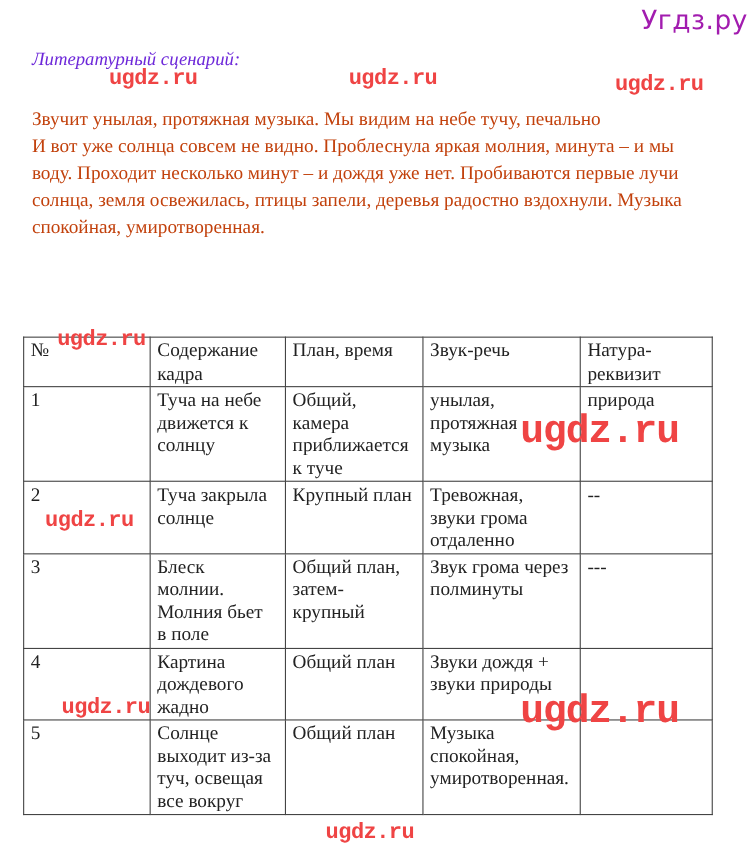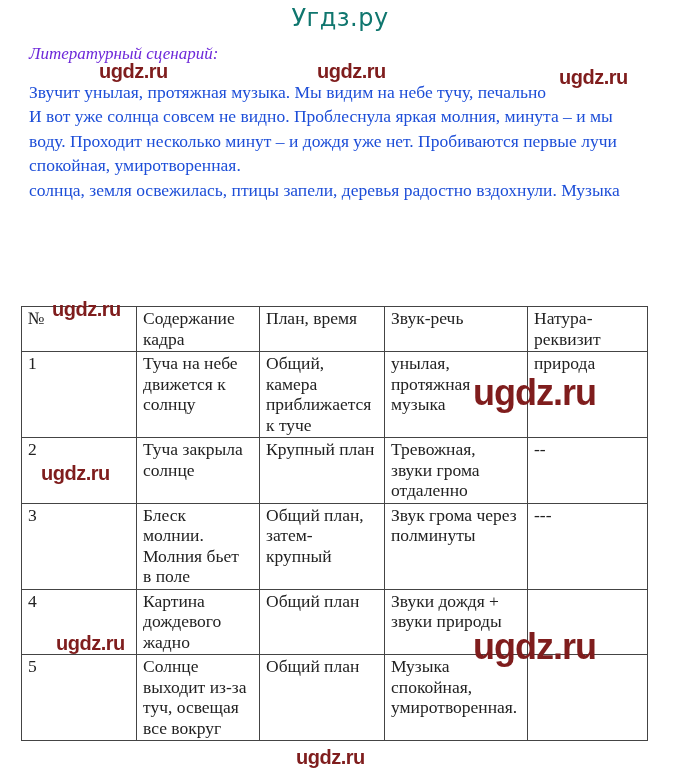--- a/index.html
+++ b/index.html
@@ -1,32 +1,32 @@
 <!DOCTYPE html>
 <html><head>
 <meta charset="utf-8">
 <style>
   html, body { margin: 0; padding: 0; background: #ffffff; }
   body { width: 680px; height: 775px; position: relative; overflow: hidden; color: #111; }
   .site-title {
-    position: absolute; left: 0; top: 4px; width: 680px; text-align: center;
-    font-family: "DejaVu Sans", sans-serif; font-size: 24px; font-weight: normal; color: #0f766e;
+    position: absolute; left: 0; top: 4px; width: 680px; text-align: right;
+    font-family: "DejaVu Sans", sans-serif; font-size: 24px; font-weight: normal; color: #a21caf;
     letter-spacing: 0.5px;
   }
   .doc-heading {
     position: absolute; left: 29px; top: 44px;
     font-family: "Liberation Serif", serif; font-size: 17px; color: #6d28d9; font-style: italic;
   }
   .doc-paragraph {
-    position: absolute; left: 29px; top: 80px; width: 630px;
-    font-family: "Liberation Serif", serif; font-size: 17.5px; line-height: 24.4px; color: #1d4ed8;
+    position: absolute; left: 29px; top: 96px; width: 630px;
+    font-family: "Liberation Serif", serif; font-size: 17.5px; line-height: 24.4px; color: #c2410c;
   }
   .doc-paragraph .line { display: block; white-space: nowrap; }
   .wm {
-    position: absolute; font-family: Liberation Sans, sans-serif; font-weight: bold; color: #7f1d1d;
+    position: absolute; font-family: Liberation Mono, monospace; font-weight: bold; color: #ef4444;
     letter-spacing: -0.5px; white-space: nowrap; z-index: 5;
   }
   .wm.small { font-size: 20px; }
   .wm.big { font-size: 36px; letter-spacing: -1px; }
   table.scenario {
     position: absolute; left: 21px; top: 306px; border-collapse: collapse;
     font-family: "Liberation Serif", serif; font-size: 17.5px; line-height: 20.5px; color: #222;
     table-layout: fixed;
   }
   table.scenario td {
@@ -42,22 +42,22 @@
 <body>
 
 <div class="site-title">Угдз.ру</div>
 
 <div class="doc-heading">Литературный сценарий:</div>
 
 <div class="doc-paragraph">
   <span class="line">Звучит унылая, протяжная музыка. Мы видим на небе тучу, печально</span>
   <span class="line">И вот уже солнца совсем не видно. Проблеснула яркая молния, минута – и мы</span>
   <span class="line">воду. Проходит несколько минут – и дождя уже нет. Пробиваются первые лучи</span>
+  <span class="line">солнца, земля освежилась, птицы запели, деревья радостно вздохнули. Музыка</span>
   <span class="line">спокойная, умиротворенная.</span>
-  <span class="line">солнца, земля освежилась, птицы запели, деревья радостно вздохнули. Музыка</span>
 </div>
 
 <table class="scenario">
   <colgroup>
       <col class="c1">
       <col class="c2">
       <col class="c3">
       <col class="c4">
       <col class="c5">
     </colgroup>

